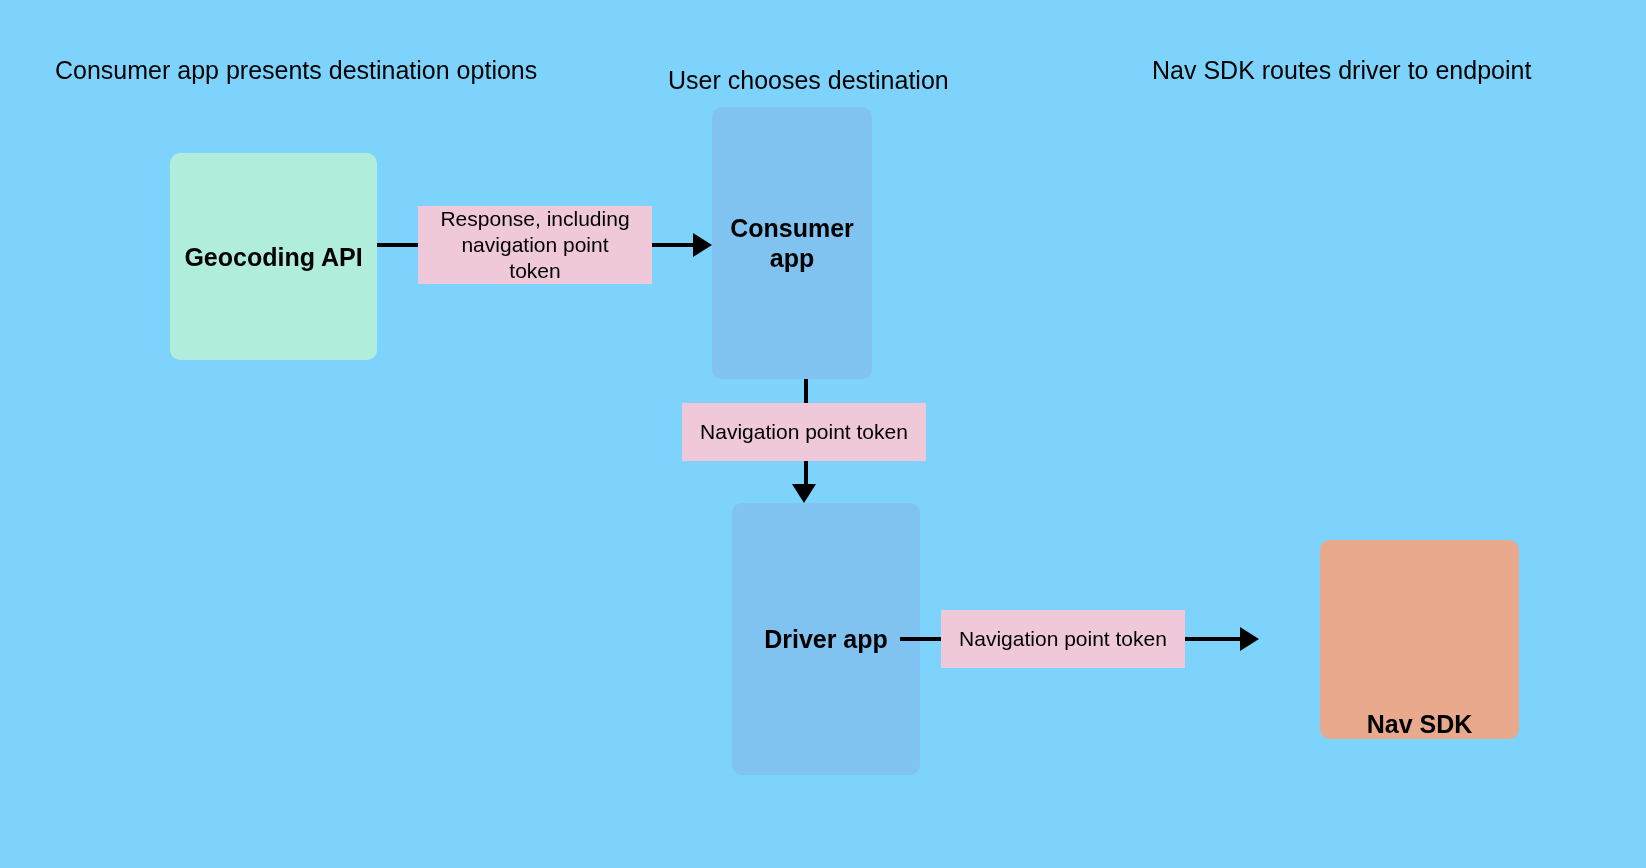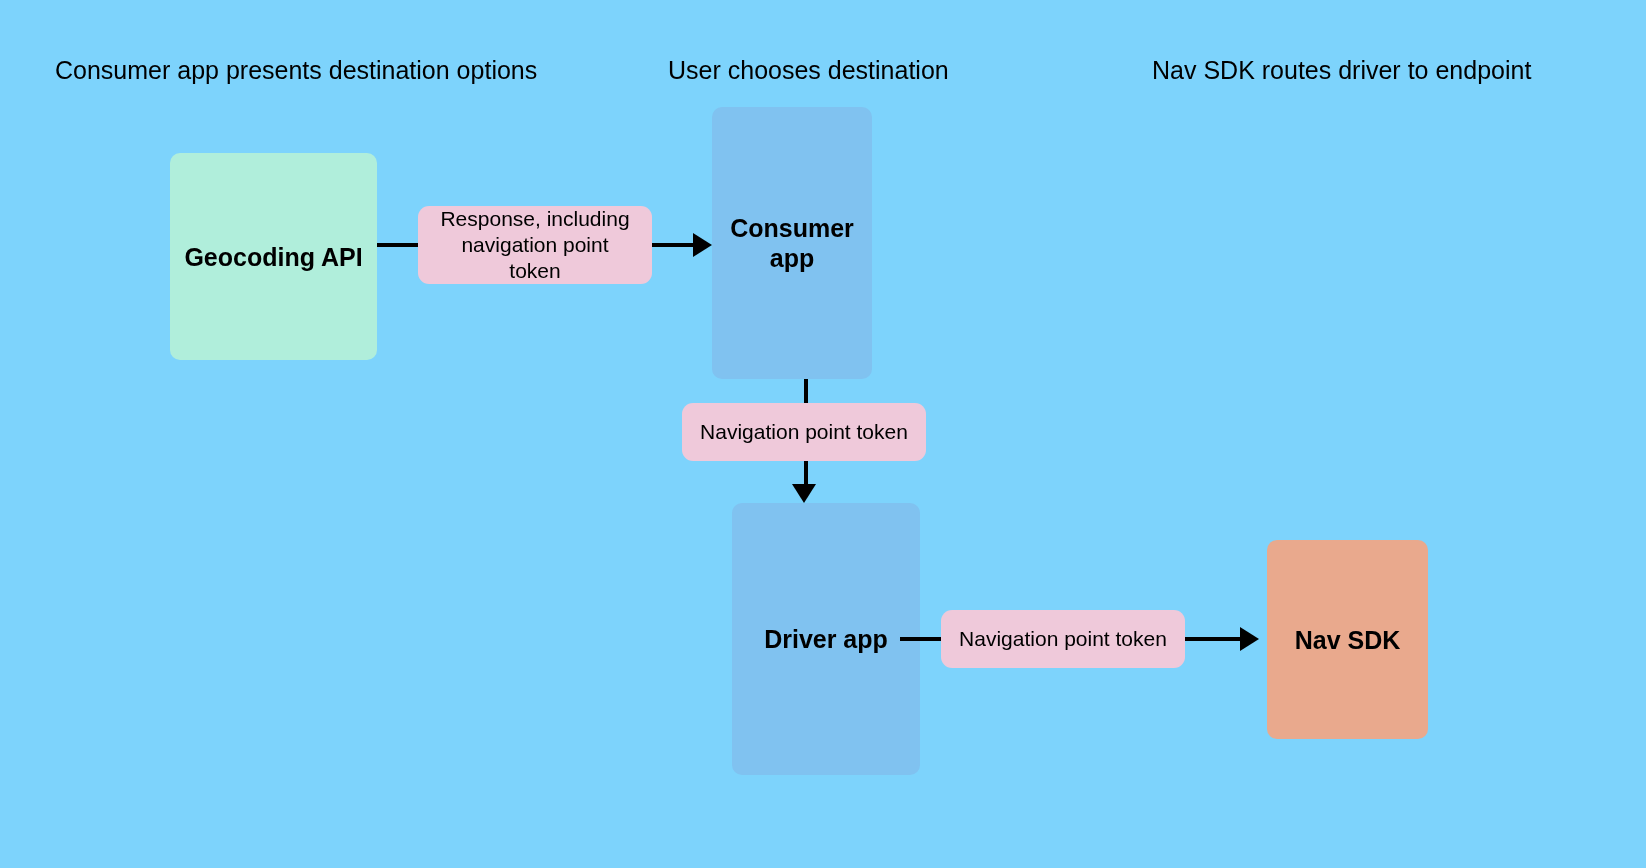--- a/index.html
+++ b/index.html
@@ -54,21 +54,20 @@
     background: #efc9da;
     color: #000000;
     font-size: 21px;
     line-height: 26px;
     font-weight: 400;
     display: flex;
     align-items: center;
     justify-content: center;
     text-align: center;
     white-space: pre-line;
-    border-radius: 11px;
   }
 
   
   .conn {
     position: absolute;
     background: #000000;
   }
   .conn-h { height: 4px; }
   .conn-v { width: 4px; }
 
@@ -88,37 +87,37 @@
     border-top: 19px solid #000000;
   }
 </style>
 </head>
 <body>
 
 <div id="canvas">
 
   <div class="caption" style="left:55px; top:55px;">Consumer app presents destination options</div>
 
-  <div class="caption" style="left:668px; top:55px;">User chooses destination</div>
+  <div class="caption" style="left:668px; top:65px;">User chooses destination</div>
 
   <div class="caption" style="left:1152px; top:55px;">Nav SDK routes driver to endpoint</div>
 
   <div class="node node-green" style="left:170px; top:153px; width:207px; height:207px;">
     <span>Geocoding API</span>
   </div>
 
   <div class="node node-blue" style="left:712px; top:107px; width:160px; height:272px;">
     <span>Consumer app</span>
   </div>
 
   <div class="node node-blue" style="left:732px; top:503px; width:188px; height:272px;">
     <span>Driver app</span>
   </div>
 
-  <div class="node node-salmon" style="left:1267px; top:540px; width:161px; height:199px;">
+  <div class="node node-salmon" style="left:1320px; top:540px; width:199px; height:199px;align-items:flex-end;">
     <span>Nav SDK</span>
   </div>
 
   <div class="conn conn-h" style="left:377px; top:243px; width:318px;"></div>
   <div class="arrowhead arrow-right" style="left:693px; top:233px;"></div>
   <div class="edge-label" style="left:418px; top:206px; width:234px; height:78px;">Response, including
 navigation point
 token</div>
 
   <div class="conn conn-v" style="left:804px; top:379px; height:116px;"></div>

